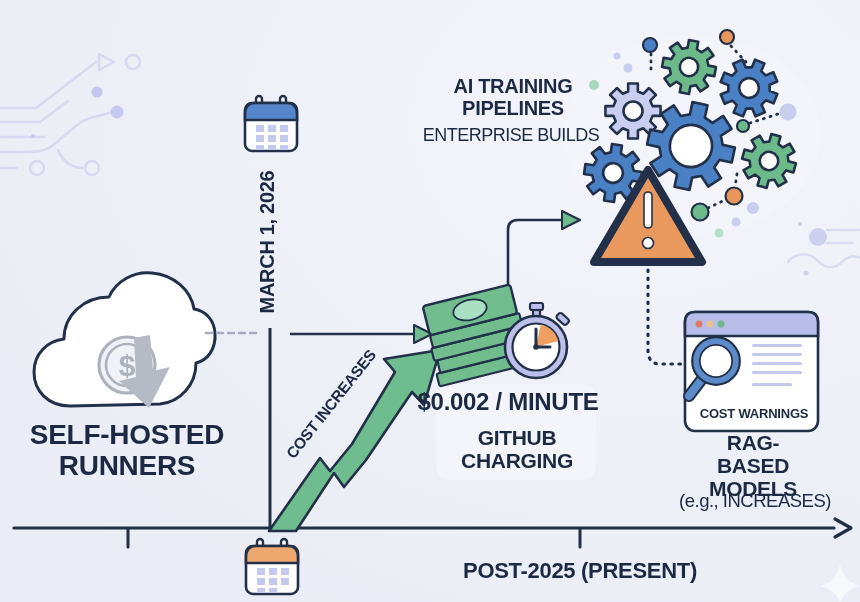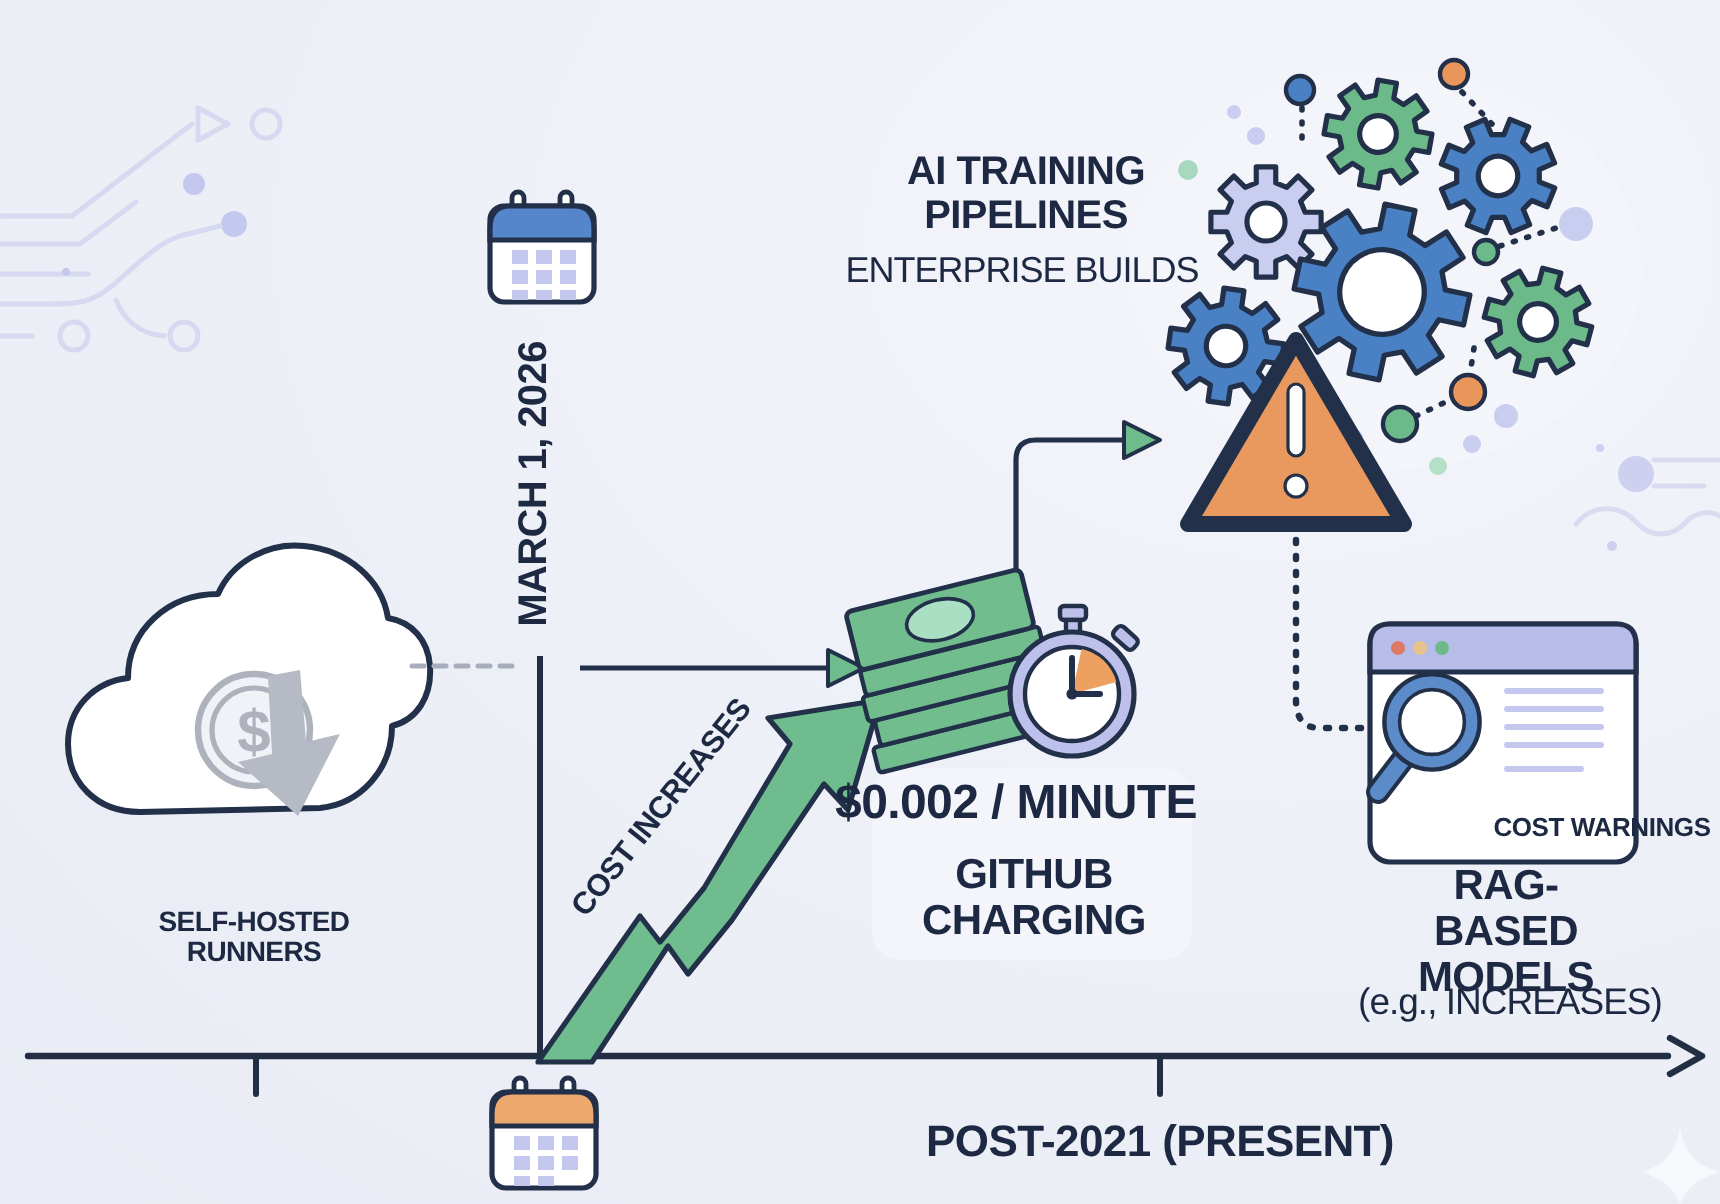--- a/index.html
+++ b/index.html
@@ -8,27 +8,27 @@
     background:radial-gradient(ellipse at 75% 20%, #f4f5fb 0%, #edeff7 55%, #eaecf5 100%);
     font-family:"Liberation Sans", sans-serif;
   }
   .stage svg{position:absolute;left:0;top:0;}
   .label{
     position:absolute;transform:translate(-50%,-50%);
     color:#1d2942;font-weight:bold;text-align:center;
     white-space:pre-line;line-height:1.1;letter-spacing:-0.3px;
   }
   .lbl-march{left:267px;top:242px;font-size:20px;transform:translate(-50%,-50%) rotate(-90deg);white-space:nowrap;}
-  .lbl-selfhosted{left:127px;top:469px;font-size:14px;}
+  .lbl-selfhosted{left:127px;top:451px;font-size:28px;}
   .lbl-costincreases{left:331px;top:404px;font-size:15.5px;transform:translate(-50%,-50%) rotate(-51.5deg);white-space:nowrap;}
   .lbl-price{left:508px;top:402px;font-size:24px;white-space:nowrap;}
   .lbl-github{left:517px;top:449px;font-size:21px;}
   .lbl-ai{left:513px;top:97px;font-size:20px;}
   .lbl-enterprise{left:511px;top:136px;font-size:18px;font-weight:normal;letter-spacing:-0.5px;white-space:nowrap;}
-  .lbl-costwarnings{left:754px;top:414px;font-size:13px;letter-spacing:-0.2px;white-space:nowrap;margin-left:47px;}
+  .lbl-costwarnings{left:754px;top:414px;font-size:13px;letter-spacing:-0.2px;white-space:nowrap;}
   .lbl-rag{left:753px;top:466px;font-size:21px;}
   .lbl-perplexity{left:755px;top:501px;font-size:18.5px;font-weight:normal;letter-spacing:-0.5px;white-space:nowrap;}
   .lbl-pre{left:128px;top:573px;font-size:22px;white-space:nowrap;}
   .lbl-post{left:580px;top:571px;font-size:22px;white-space:nowrap;}
 </style>
 </head>
 <body>
 
 <div class="stage">
 
@@ -252,15 +252,15 @@
 <div class="label lbl-price">$0.002 / MINUTE</div>
 <div class="label lbl-github">GITHUB
 CHARGING</div>
 <div class="label lbl-enterprise">ENTERPRISE BUILDS</div>
 <div class="label lbl-ai">AI TRAINING
 PIPELINES</div>
 <div class="label lbl-costwarnings">COST WARNINGS</div>
 <div class="label lbl-rag">RAG-BASED
 MODELS</div>
 <div class="label lbl-perplexity">(e.g., INCREASES)</div>
-<div class="label lbl-post">POST-2021 (PRESENT)</div>
+<div class="label lbl-post">POST-2025 (PRESENT)</div>
 
 </div>
 
 </body></html>

